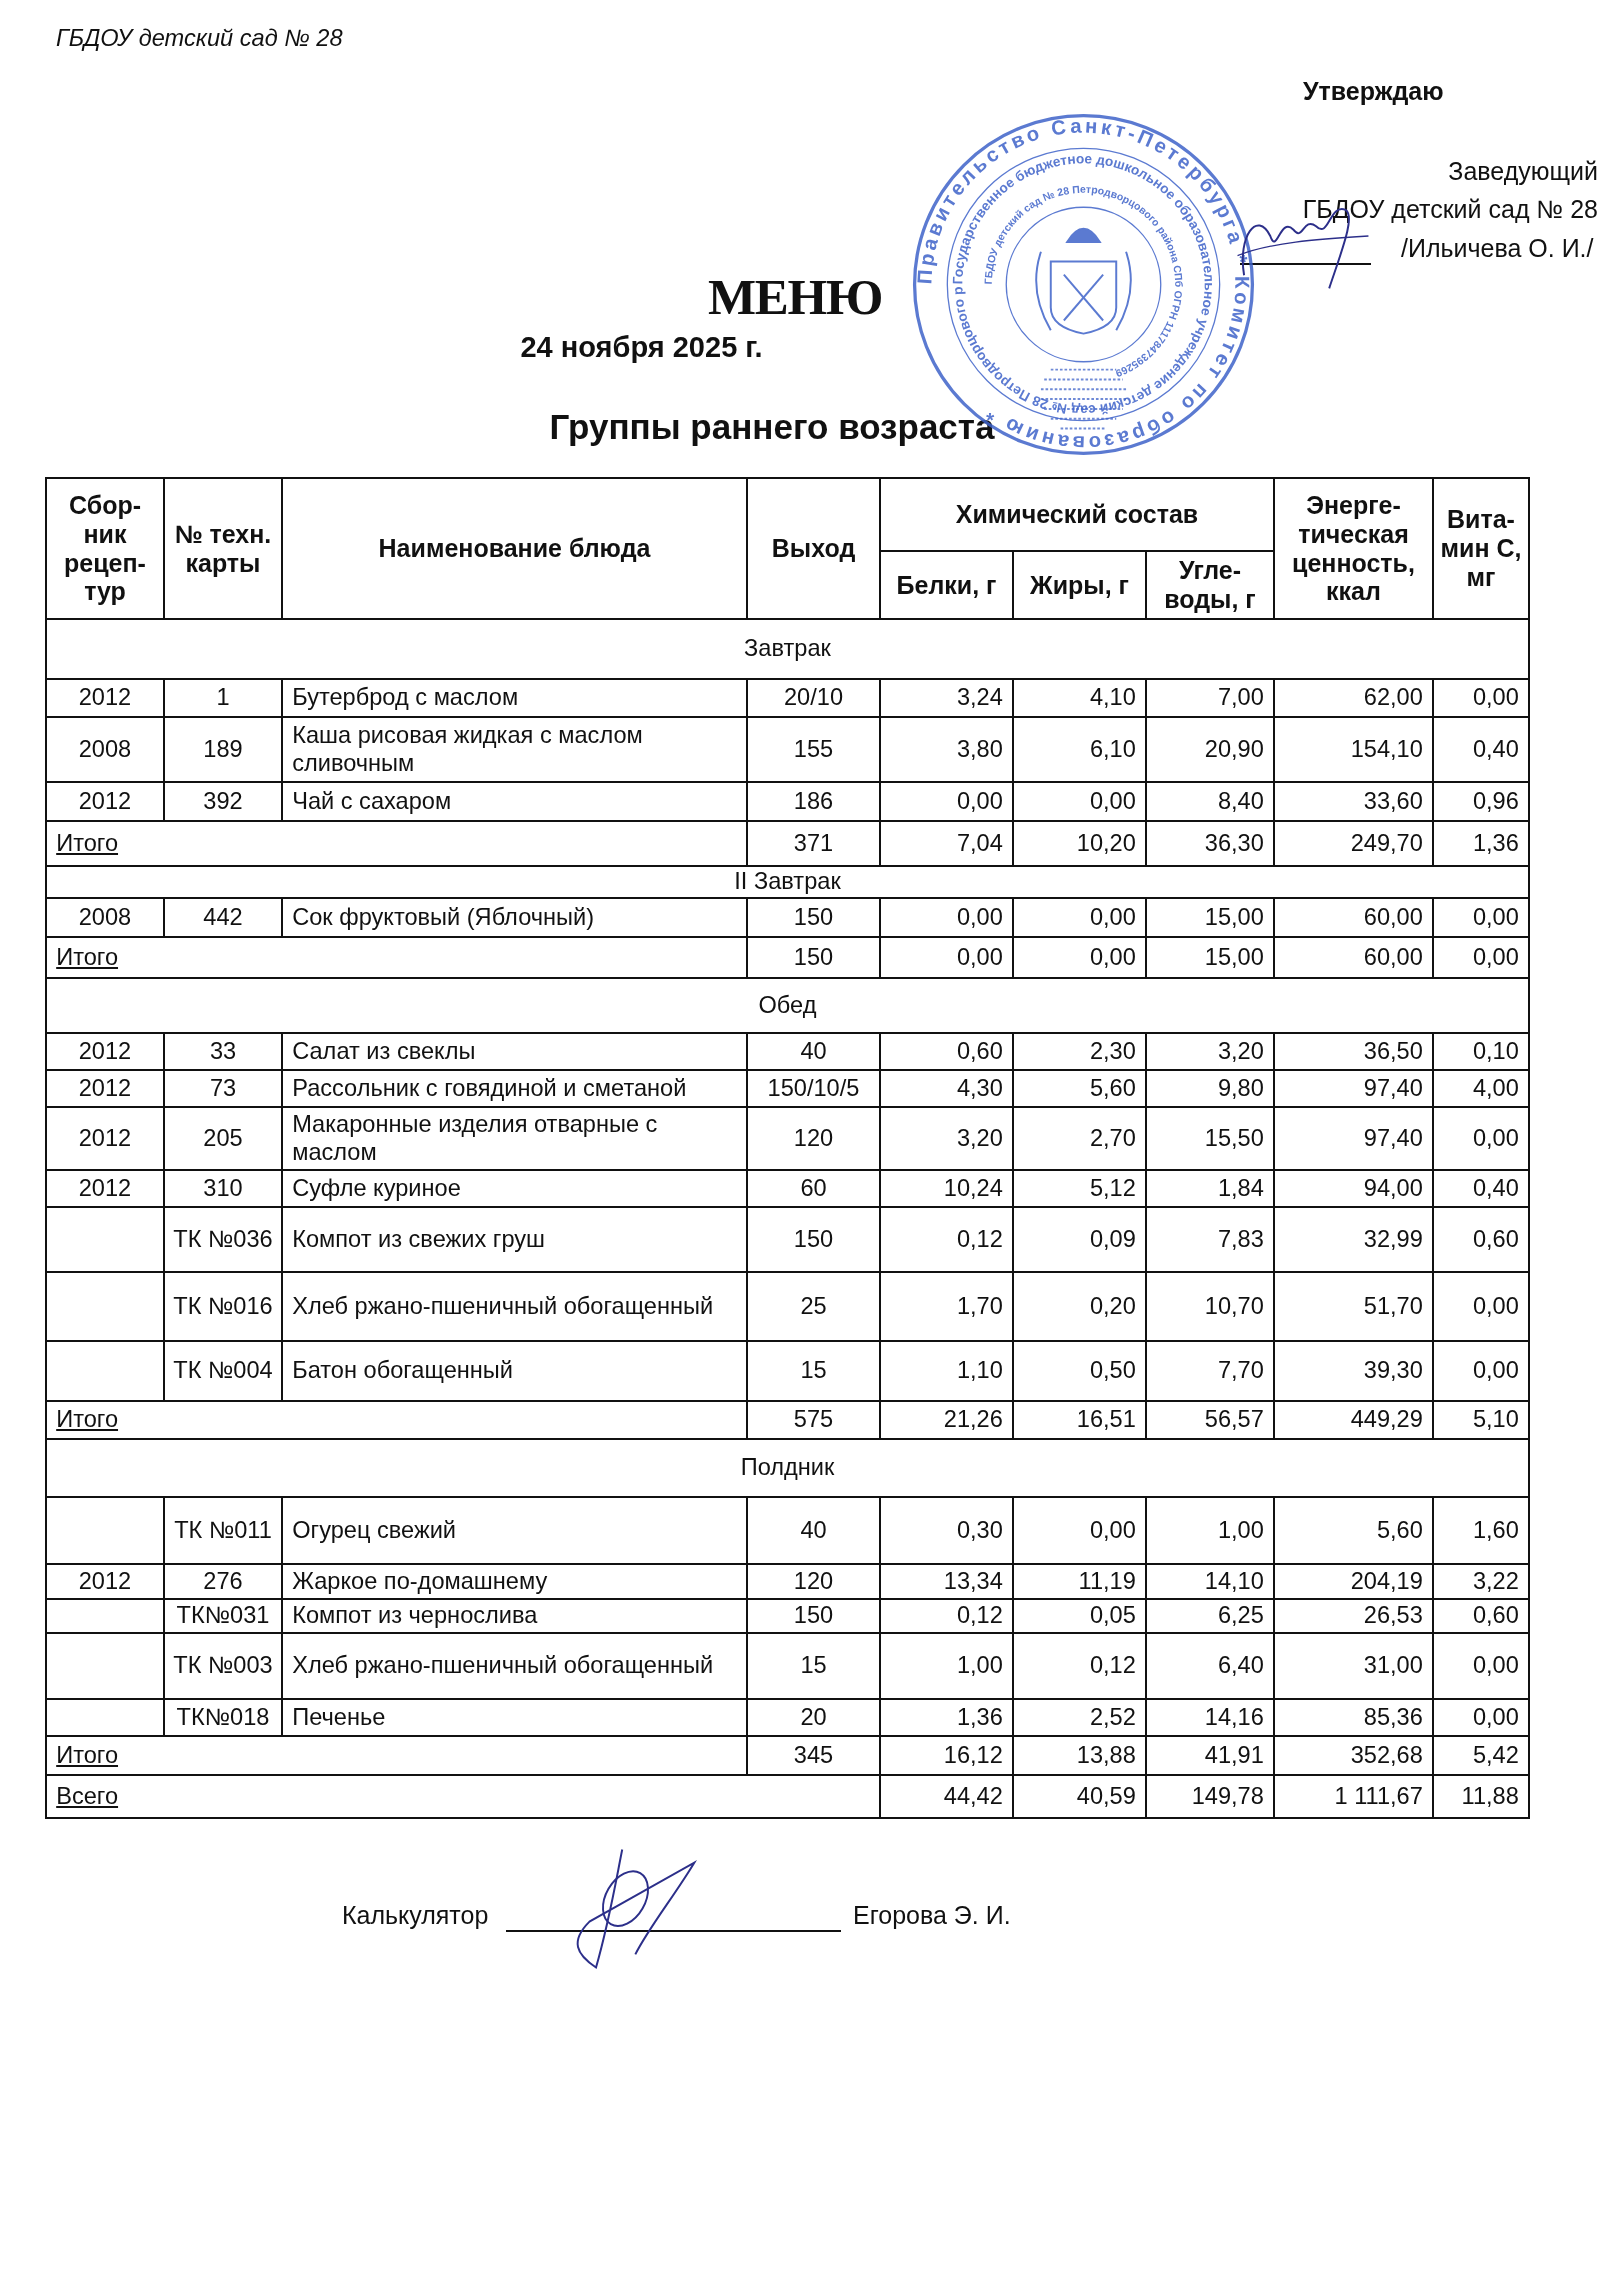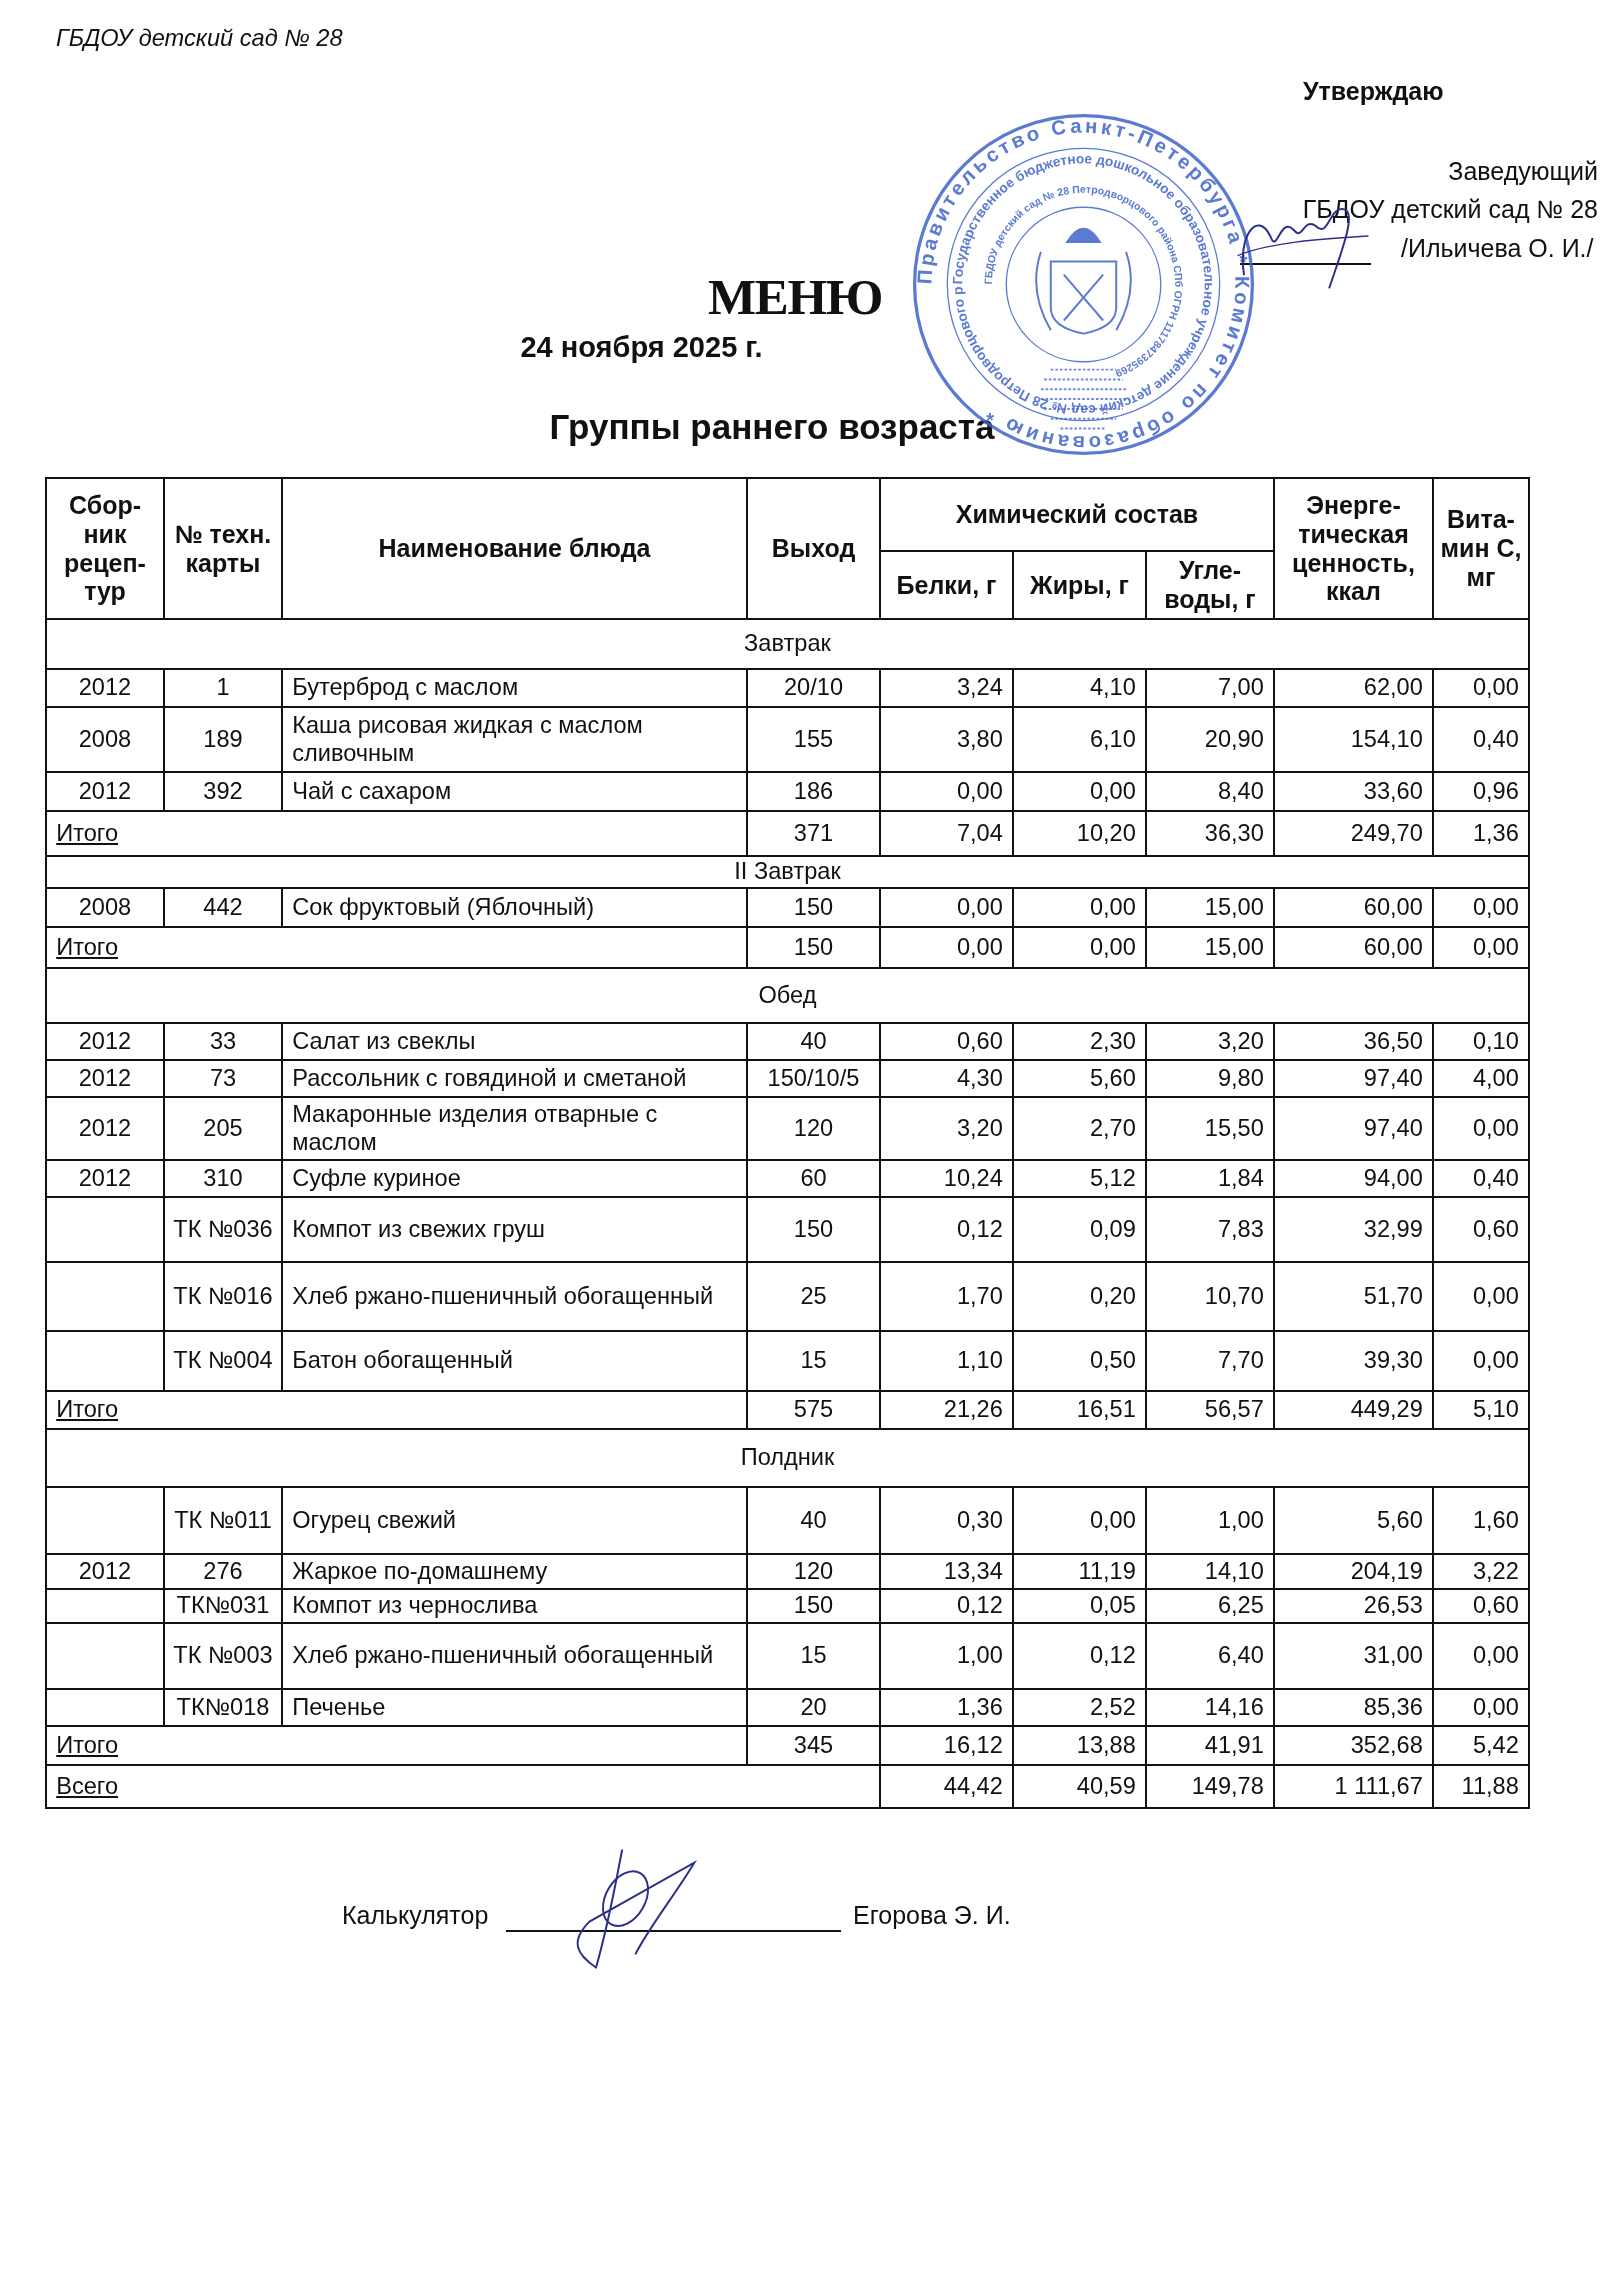--- a/index.html
+++ b/index.html
@@ -75,21 +75,21 @@
       <th rowspan="2" style="padding:0 2.6px">Энерге-тическая ценность, ккал</th>
       <th rowspan="2" style="padding:0 2.6px">Вита-мин С, мг</th>
     </tr>
     <tr style="height:68px">
       <th style="padding:0 2.6px">Белки, г</th>
       <th style="padding:0 2.6px">Жиры, г</th>
       <th style="padding:0 2.6px">Угле-воды, г</th>
     </tr>
   </thead>
   <tbody id="menu-body">
-      <tr class="section-row" style="height: 50px; margin-top: 44px;">
+      <tr class="section-row" style="height: 60px; margin-top: 44px;">
         <td colspan="9">Завтрак</td>
       </tr>
       <tr style="height: 38px;">
         <td class="c-src">2012</td>
         <td class="c-tk" style="padding: 0px 2.6px;">1</td>
         <td class="c-name">Бутерброд с маслом</td>
         <td class="c-out">20/10</td>
         <td class="c-num">3,24</td>
         <td class="c-num">4,10</td>
         <td class="c-num">7,00</td>

